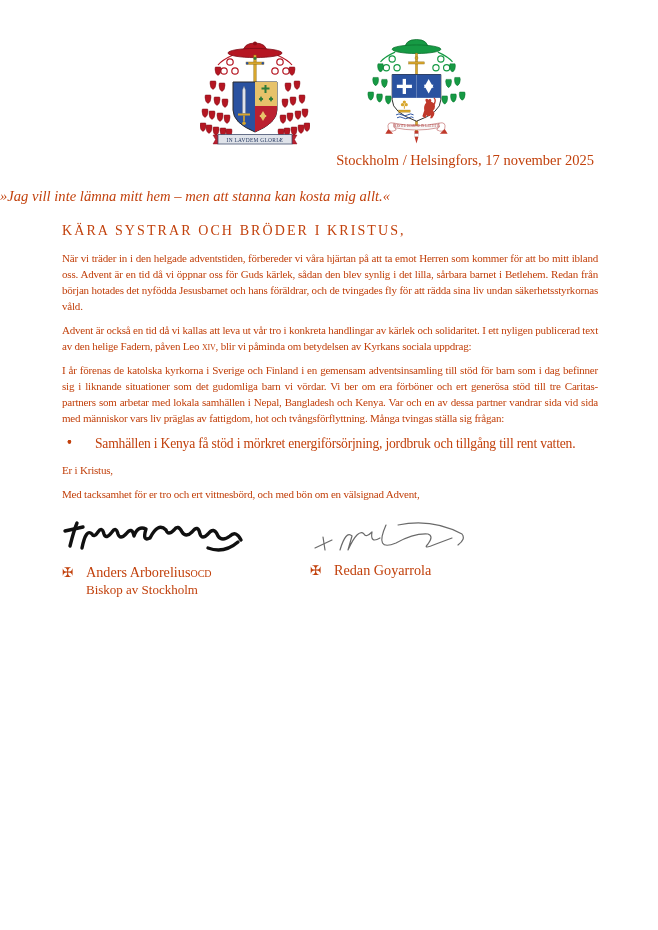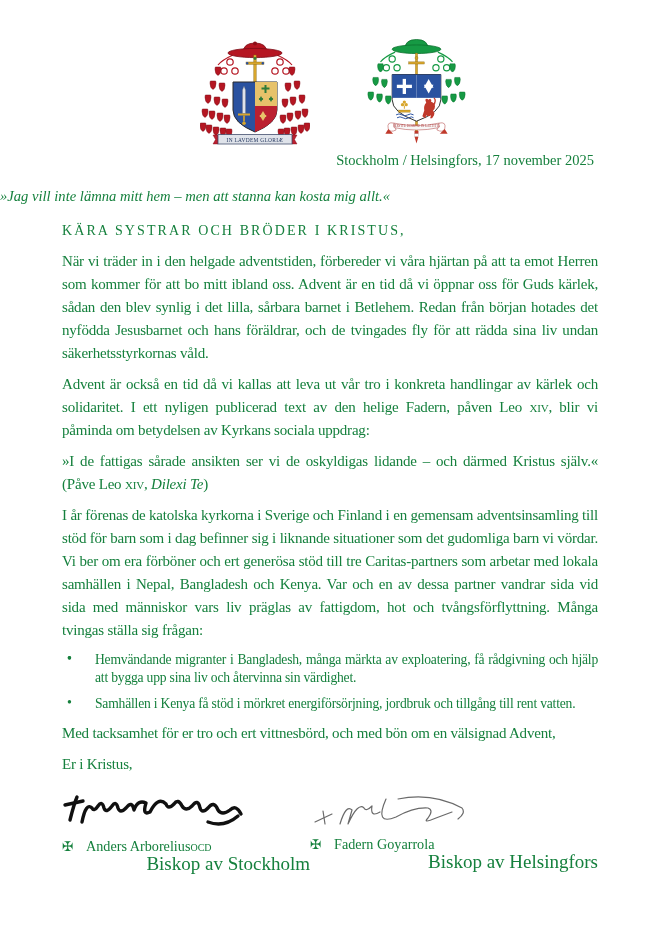--- a/index.html
+++ b/index.html
@@ -1,45 +1,45 @@
 <!DOCTYPE html>
 <html><head>
 <meta charset="utf-8">
 <style>
   html,body{margin:0;padding:0;background:#ffffff;}
   .page{
     position:relative;width:658px;height:930px;background:#ffffff;overflow:hidden;
-    font-family:"Liberation Serif", serif;color:#15803d;
+    font-family:"Liberation Serif", serif;color:#c2410c;
   }
   
   .arms-left{position:absolute;left:200px;top:40px;width:110px;height:105px;}
   .arms-right{position:absolute;left:363px;top:36px;width:107px;height:114px;}
   .dateline{position:absolute;top:152px;right:64px;font-size:14.5px;}
   .lead-quote{position:absolute;top:188px;left:0;width:100%;font-style:italic;font-size:14.6px;}
   
   .main{position:absolute;top:223px;left:62px;width:536px;}
   .salutation{font-size:14px;letter-spacing:2.1px;margin:0 0 11px 0;}
-  .main p{margin:0 0 8px 0;text-align:justify;font-size:15px;line-height:23px;letter-spacing:-0.2px;}
+  .main p{margin:0 0 8px 0;text-align:justify;font-size:11px;line-height:16px;letter-spacing:-0.2px;}
   .sc{font-variant:small-caps;}
   .it{font-style:italic;}
   ul.bullets{list-style:none;margin:2px 0 0 0;padding:0;}
   ul.bullets li{
     position:relative;padding-left:33px;margin:0 0 9px 0;
     text-align:justify;font-size:13.6px;line-height:17.5px;letter-spacing:-0.2px;
   }
   ul.bullets li .dot{position:absolute;left:5px;top:-1px;font-size:14px;}
   
   .sig-row{display:flex;margin-top:3px;}
   .sig-col-left{width:248px;}
   .sig-col-right{flex:1;}
   .sig-img-left{margin:2px 0 0 -2px;display:block;}
   .sig-img-right{margin:8px 0 0 0;display:block;}
   .name-line{display:flex;align-items:baseline;font-size:14.2px;margin-top:2px;}
   .name-line .cross{width:24px;font-size:13.5px;}
-  .title-line{font-size:19px;padding-left:24px;line-height:18px;text-align:right;}
+  .title-line{font-size:13px;padding-left:24px;line-height:18px;}
   svg text{font-family:"Liberation Serif", serif;}
 </style>
 </head>
 <body>
 
 <div class="page">
 
   <svg class="arms-left" viewBox="0 0 110 105" xmlns="http://www.w3.org/2000/svg">
     <defs>
       <path id="tasL" d="M-2.6,0 L2.6,0 L3,2 Q3,7 0,8.5 Q-3,7 -3,2 Z" fill="#b51622" stroke="#7c0d16" stroke-width="0.5"></path>
@@ -207,36 +207,35 @@
 
   <div class="lead-quote">»Jag vill inte lämna mitt hem – men att stanna kan kosta mig allt.«</div>
 
   <div class="main">
     <div class="salutation">KÄRA SYSTRAR OCH BRÖDER I KRISTUS,</div>
 
     <p>När vi träder in i den helgade adventstiden, förbereder vi våra hjärtan på att ta emot Herren som kommer för att bo mitt ibland oss. Advent är en tid då vi öppnar oss för Guds kärlek, sådan den blev synlig i det lilla, sårbara barnet i Betlehem. Redan från början hotades det nyfödda Jesusbarnet och hans föräldrar, och de tvingades fly för att rädda sina liv undan säkerhetsstyrkornas våld.</p>
 
     <p><span>Advent är också en tid då vi kallas att leva ut vår tro i konkreta handlingar av kärlek och solidaritet. I ett nyligen publicerad text av den helige Fadern, påven Leo </span><span class="sc">xiv</span><span>, blir vi påminda om betydelsen av Kyrkans sociala uppdrag:</span></p>
 
-    <p><span>»I de fattigas sårade ansikten ser vi de oskyldigas lidande – och därmed Kristus själv.« (Påve Leo </span><span class="sc">xiv</span><span>, </span><span class="it">Dilexi Te</span><span>)</span></p>
 
     <p>I år förenas de katolska kyrkorna i Sverige och Finland i en gemensam adventsinsamling till stöd för barn som i dag befinner sig i liknande situationer som det gudomliga barn vi vördar. Vi ber om era förböner och ert generösa stöd till tre Caritas-partners som arbetar med lokala samhällen i Nepal, Bangladesh och Kenya. Var och en av dessa partner vandrar sida vid sida med människor vars liv präglas av fattigdom, hot och tvångsförflyttning. Många tvingas ställa sig frågan:</p>
 
 
 
     <ul class="bullets">
       <li><span class="dot">•</span></li>
-      <li><span class="dot">•</span><span>Hemvändande migranter i Bangladesh, många märkta av exploatering, få rådgivning och hjälp att bygga upp sina liv och återvinna sin värdighet.</span></li>
+      <li><span class="dot">•</span></li>
       <li><span class="dot">•</span><span>Samhällen i Kenya få stöd i mörkret energiförsörjning, jordbruk och tillgång till rent vatten.</span></li>
     </ul>
 
 
+    <p>Er i Kristus,</p>
+
     <p>Med tacksamhet för er tro och ert vittnesbörd, och med bön om en välsignad Advent,</p>
-
-    <p>Er i Kristus,</p>
 
     <div class="sig-row">
       <div class="sig-col-left">
         <svg class="sig-img-left" width="190" height="50" viewBox="0 0 190 50" xmlns="http://www.w3.org/2000/svg">
           <g stroke="#101010" stroke-width="3.4" fill="none" stroke-linecap="round" stroke-linejoin="round">
             <path d="M10,34 Q14,18 17,11"></path>
             <path d="M5,19 L23,15"></path>
             <path d="M22,36 Q26,16 32,22 Q34,26 38,20 Q42,14 44,22 Q46,28 52,20 Q56,14 58,22 Q60,28 66,22 Q72,14 74,24 Q78,13 86,17 Q82,30 90,26 Q98,10 106,18 Q108,24 114,18 Q118,12 122,20 Q126,26 132,20 Q138,12 140,22 Q142,28 148,22 Q154,14 158,24 Q162,30 170,24 Q176,18 181,28"></path>
             <path d="M148,36 Q164,42 178,30"></path>
           </g>
@@ -253,19 +252,18 @@
           <g stroke="#6a6a6a" stroke-width="1.2" fill="none" stroke-linecap="round" stroke-linejoin="round">
             <path d="M5,30 L22,22"></path>
             <path d="M13,19 L15,32"></path>
             <path d="M30,32 Q36,12 42,18 L38,32 Q48,10 54,16 Q56,20 62,14 Q60,26 70,20"></path>
             <path d="M76,7 Q64,34 86,25 Q104,15 118,16 Q124,18 118,26 Q112,32 126,26 L142,20"></path>
             <path d="M88,7 Q122,0 152,16 Q156,21 148,27"></path>
           </g>
         </svg>
         <div class="name-line">
           <span class="cross">✠</span>
-            <span>Fadern Goyarrola</span>
+            <span>Redan Goyarrola</span>
         </div>
-        <div class="title-line">Biskop av Helsingfors</div>
       </div>
     </div>
   </div>
 </div>
 
 </body></html>

